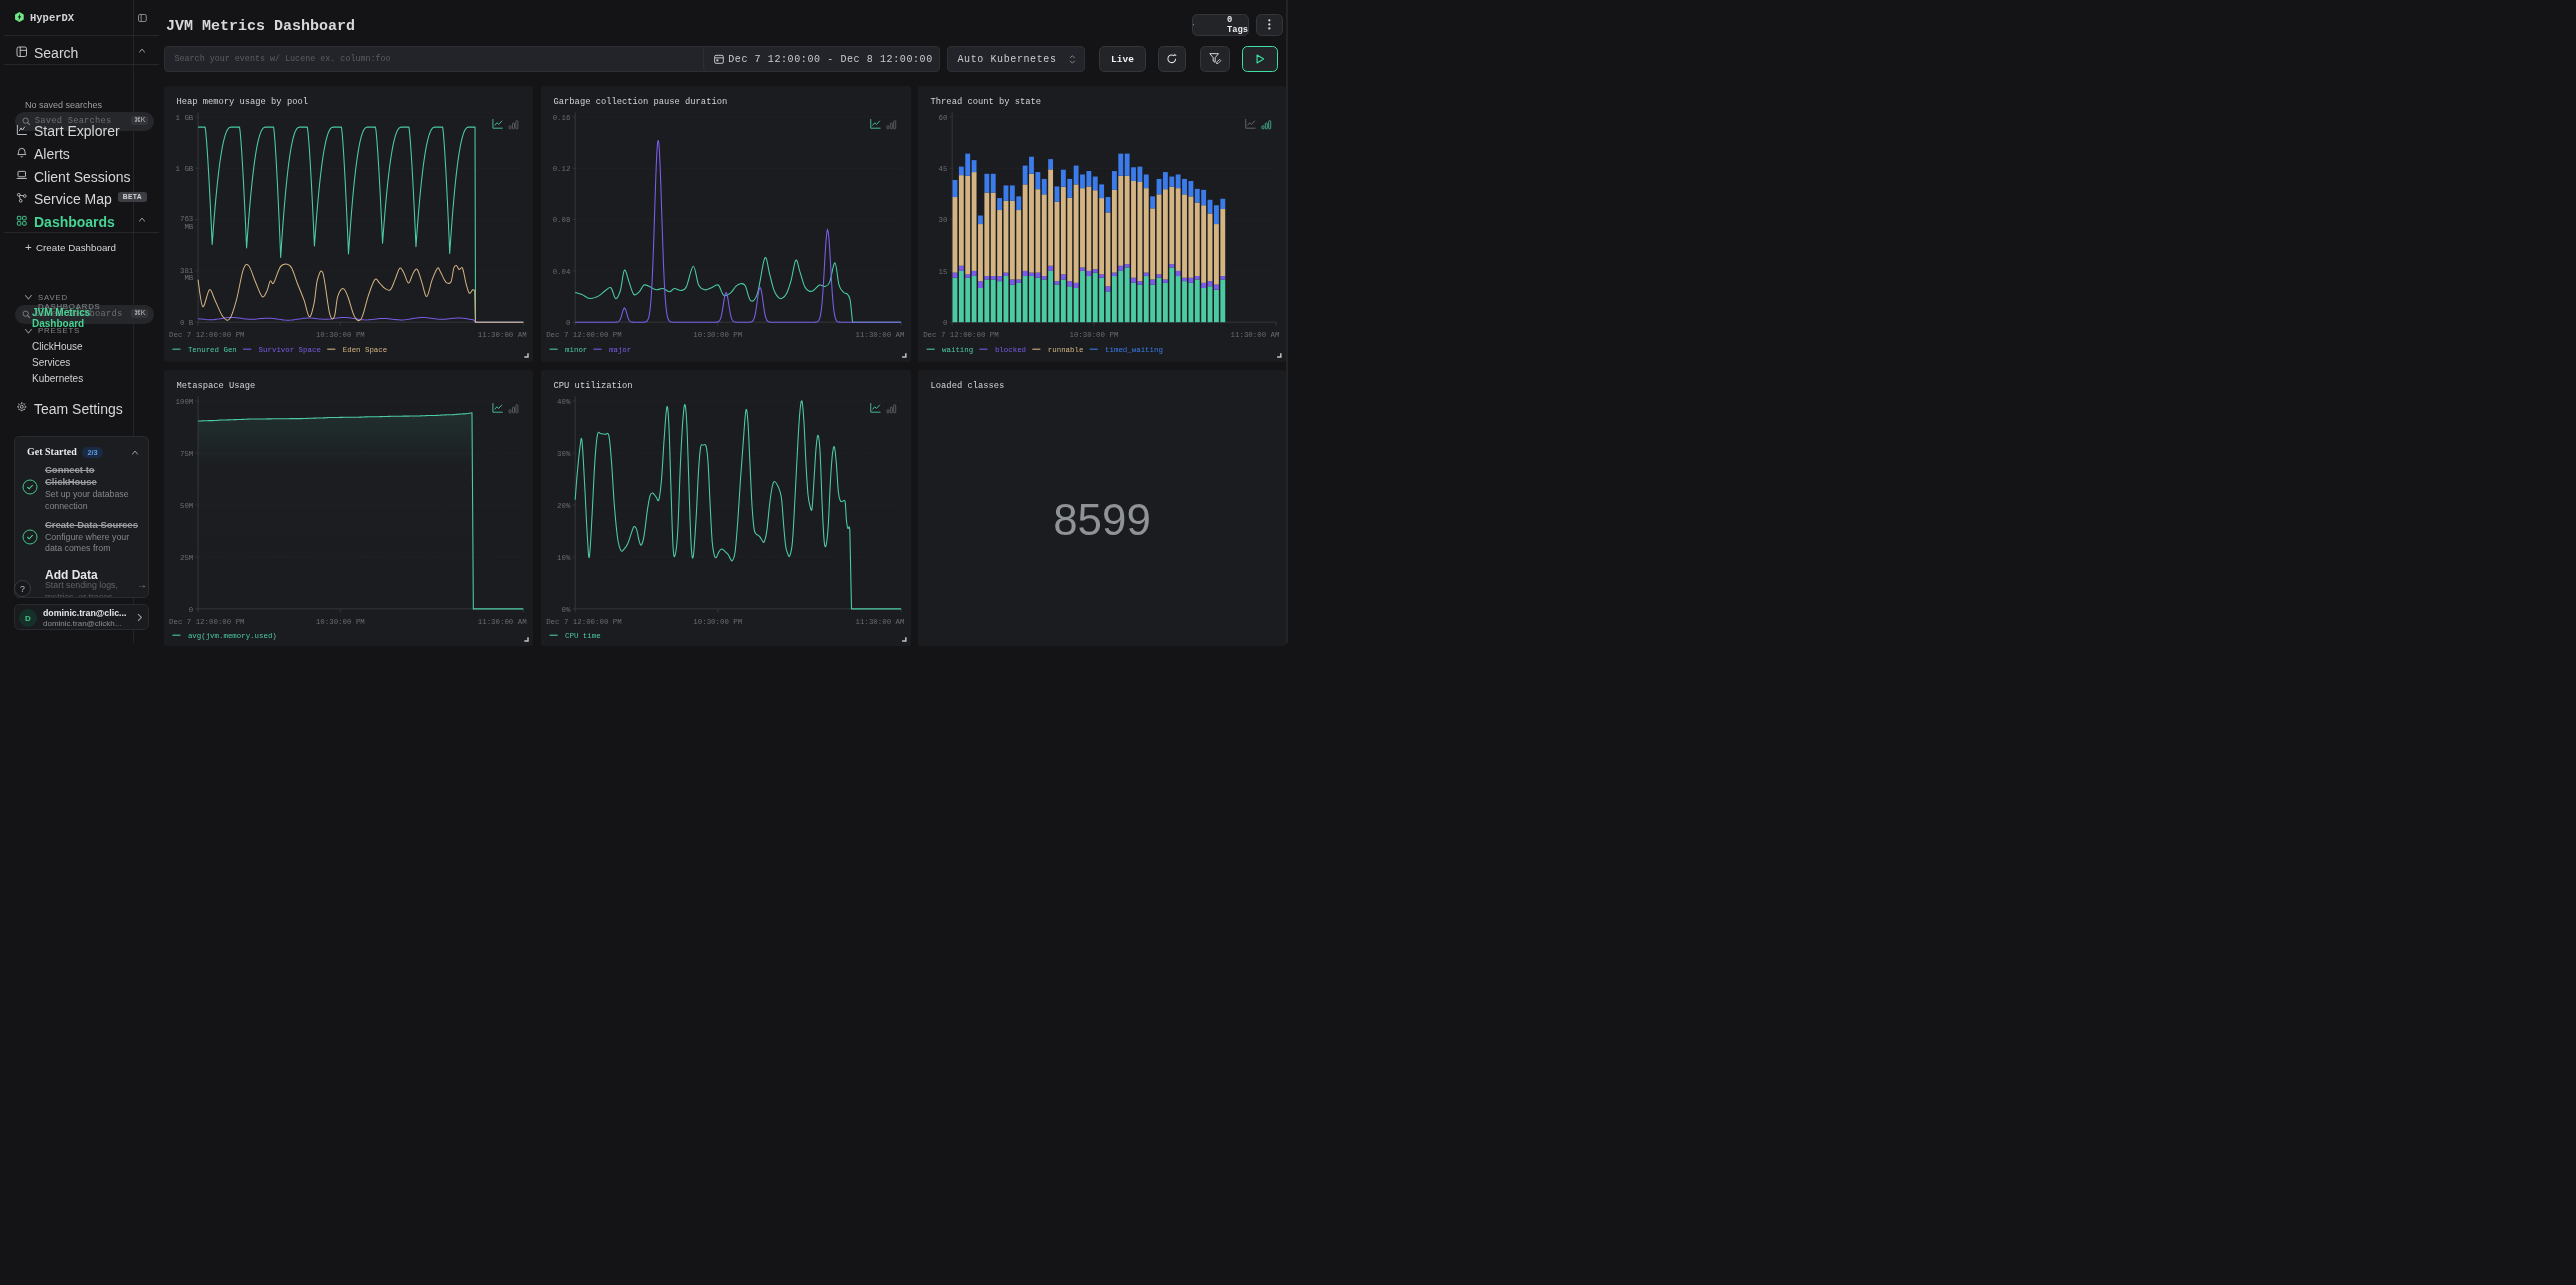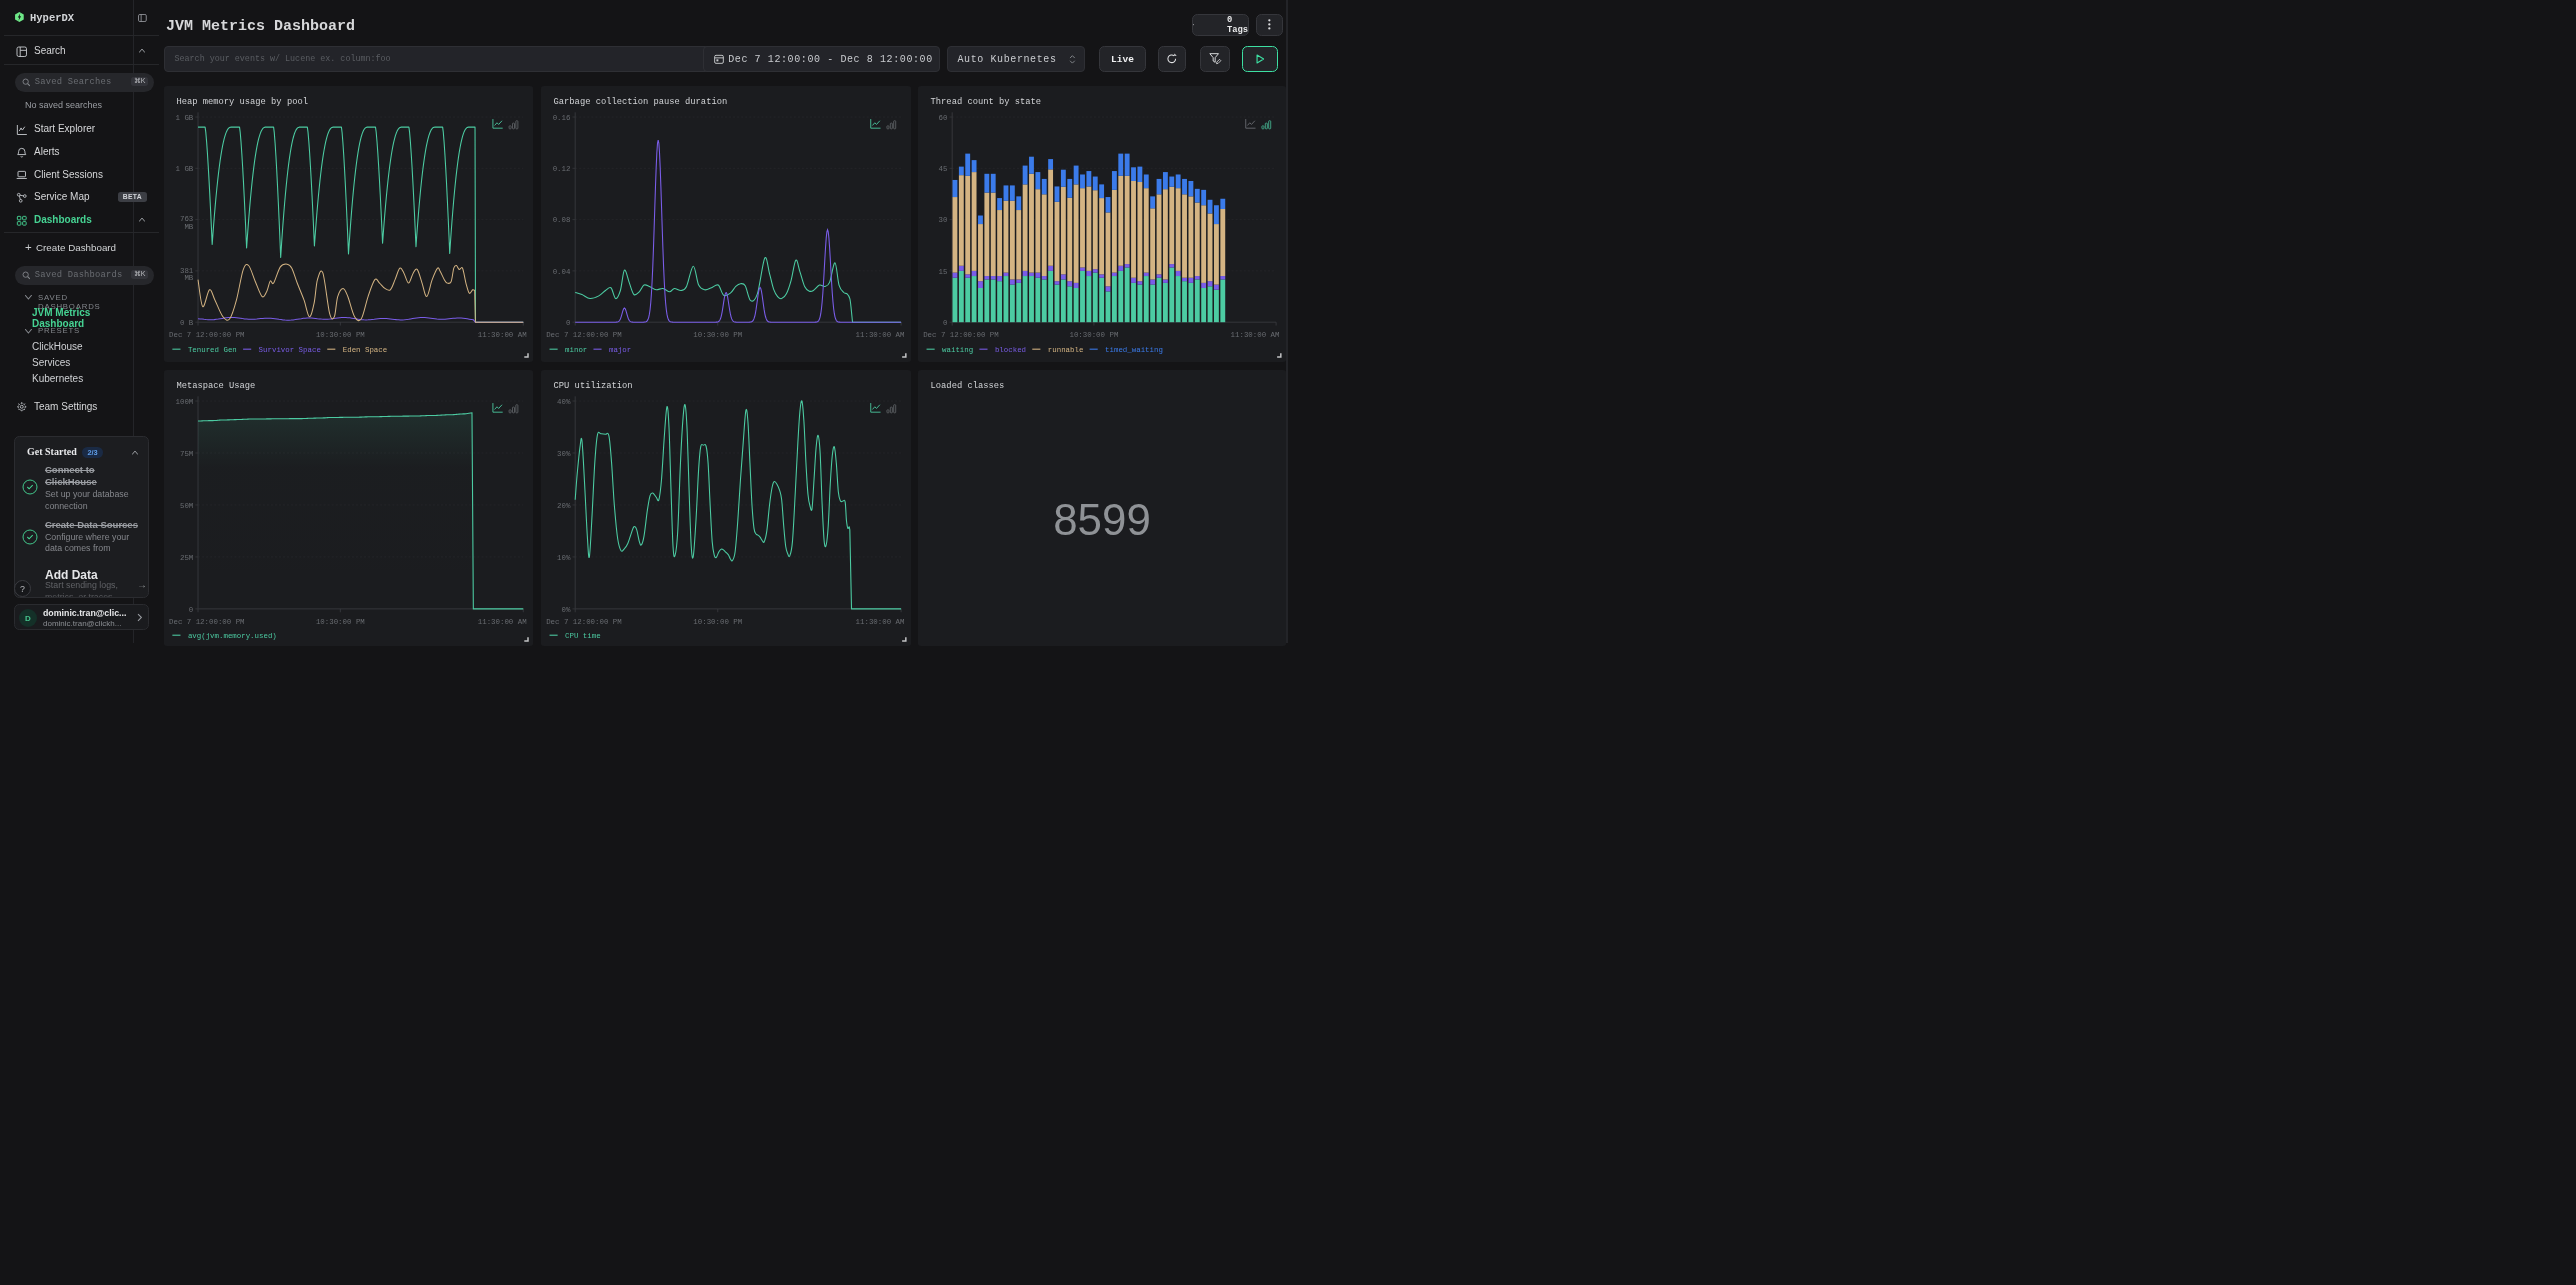--- a/index.html
+++ b/index.html
@@ -1,18 +1,18 @@
 <!DOCTYPE html>
 <html style="font-size:10.8px"><head><meta charset="utf-8"><style>
 * { margin:0; padding:0; box-sizing:border-box; }
 html,body { width:1288px; height:643px; overflow:hidden; background:#141416; }
 #sidebar { position:absolute; left:4px; top:0; width:130px; height:643px; border-right:0.7px solid #242529; }
 .divider { position:absolute; left:0; width:155px; height:0.7px; background:#26272a; }
-.nav { position:absolute; font-family:'Liberation Sans', sans-serif; font-size:10px; color:#d6d7d9; }
-.pill { position:absolute; left:10.8px; width:139px; height:19px; background:#26272b; border-radius:9.5px; }
+.nav { position:absolute; font-family:'Liberation Sans', sans-serif; font-size:14px; color:#d6d7d9; }
+.pill { position:absolute; left:10.8px; width:139px; height:19px; background:#26272b; border-radius:9.5px;margin-top:39px; }
 .pillph { position:absolute; left:20px; top:4px; font-family:'Liberation Mono', monospace; font-size:8.8px; letter-spacing:0.2px; color:#6a6d72; }
 .kbd { position:absolute; right:6px; top:3.7px; background:#33343a; border-radius:2.7px; font-family:'Liberation Sans', sans-serif; font-size:7px; color:#b9bbbf; padding:0.7px 2.7px; letter-spacing:-0.3px; }
 .panel { position:absolute; background:#1b1c1f; border-radius:2.7px; }
 .hbtn { position:absolute; background:#232428; border:0.7px solid #35363b; border-radius:5.4px; display:flex; align-items:center; justify-content:center;gap:28px; }
 .field { position:absolute; height:26px; background:#232429; border:0.7px solid #2e2f34; border-radius:4px; display:flex; align-items:center; padding:0 9.5px; }
 #getstarted { position:absolute; left:10px; top:436px; width:135px; height:162px; background:#1c1d20; border:0.7px solid #2b2c30; border-radius:5.4px; overflow:hidden; }
 .gsstrike { position:absolute; left:30px; font-family:'Liberation Sans', sans-serif; font-size:9.5px; color:#9b9ea3; text-decoration:line-through; font-weight:600; }
 .gssub { position:absolute; left:30px; font-family:'Liberation Sans', sans-serif; font-size:8.8px; color:#85878c; }
 #helpbtn { position:absolute; left:10px; top:580px; width:17px; height:17px; border-radius:50%; background:#17181b; border:0.7px solid #3a3b40; color:#b9bbbf; font-family:'Liberation Sans', sans-serif; font-size:8.8px; display:flex; align-items:center; justify-content:center; }
 #usercard { position:absolute; left:10px; top:604px; width:135px; height:26px; background:#1a1b1e; border:0.7px solid #2a2b2f; border-radius:5.4px; }

